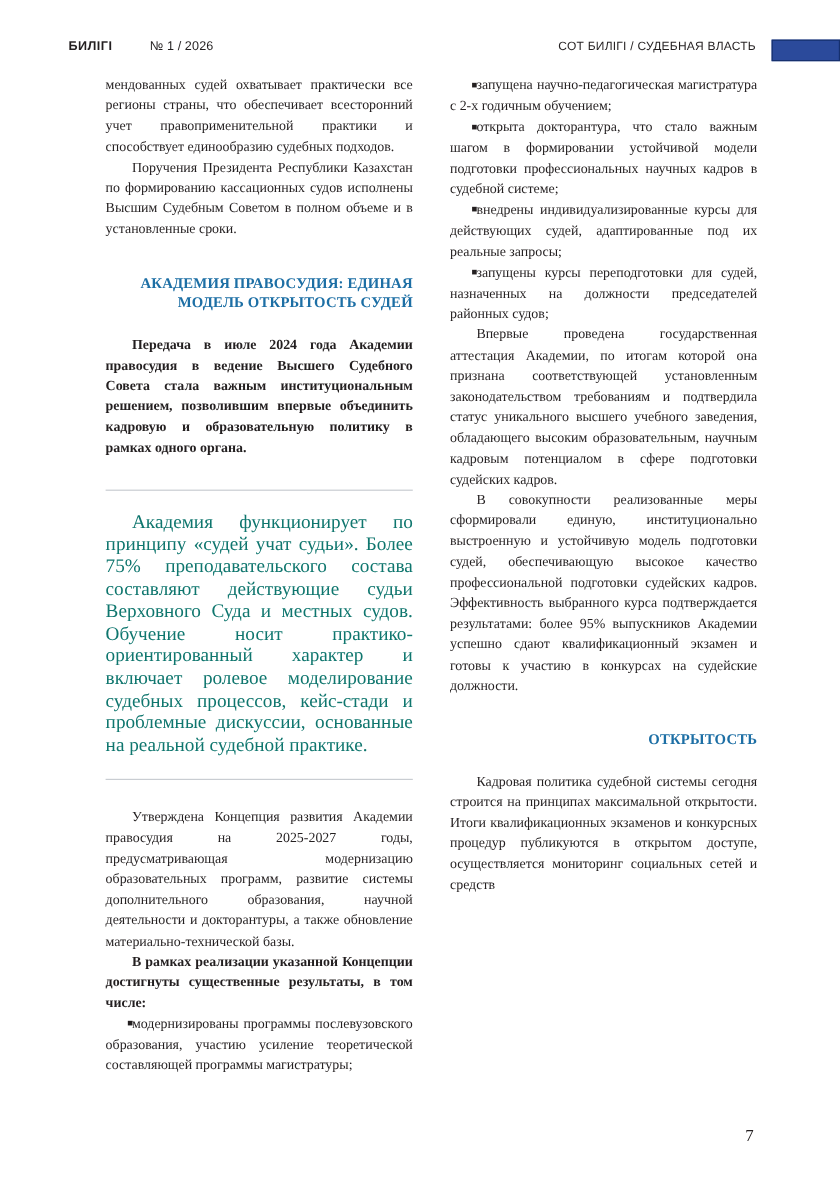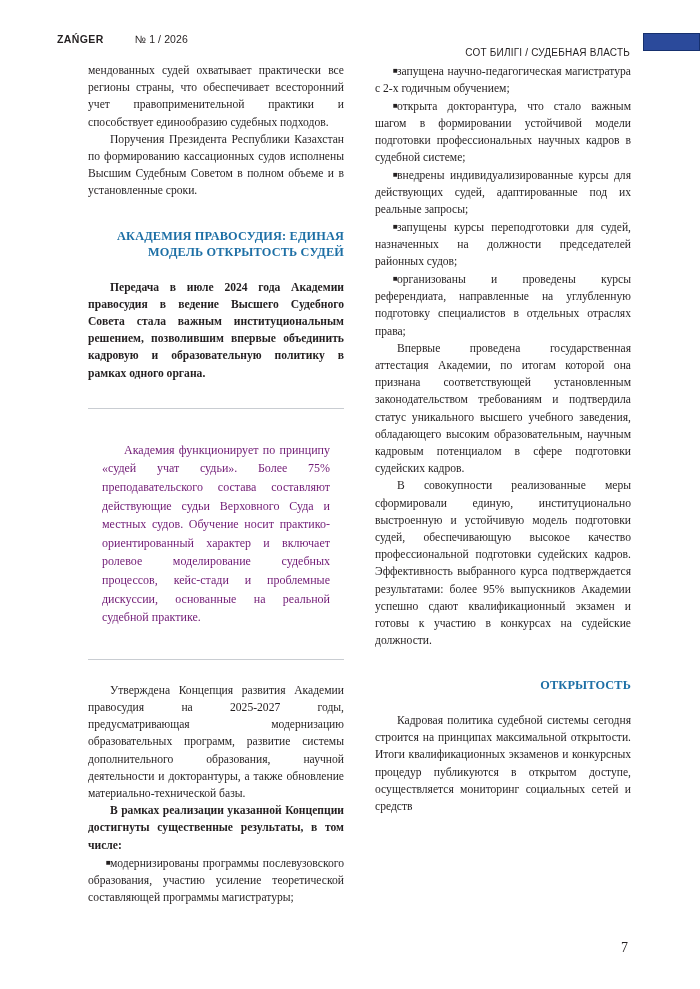--- a/index.html
+++ b/index.html
@@ -43,21 +43,20 @@
     padding-left: 28px;
   }
   .rh-right {
     position: absolute;
     right: 70px;
     top: 34px;
     font-size: 10px;
     letter-spacing: 0.2px;
     white-space: nowrap;
     color: #231f20;
-    margin-top: 13px;
   }
   .rh-swatch {
     position: absolute;
     left: 643px;
     top: 33px;
     width: 57px;
     height: 18px;
     background: #2b4a9b;
     border: 1px solid #16306e;
     box-sizing: border-box;
@@ -114,25 +113,25 @@
   .sh-gap-top  { height: 28px; }
   .sh-gap-bot  { height: 18px; }
 
   
   .rule {
     height: 1px;
     background: #c9cdd2;
     width: 100%;
   }
   .pull {
-    color: #701a75;
-    font-size: 12px;
+    color: #0f766e;
+    font-size: 16px;
     line-height: 18.6px;
     text-align: justify;
-    margin: 14px;
+    margin: 0;
     text-indent: 22px;
   }
   .sp-18 { height: 18px; }
   .sp-22 { height: 22px; }
   .sp-26 { height: 26px; }
 
   
   .folio {
     position: absolute;
     left: 621px;
@@ -140,21 +139,21 @@
     font-size: 14px;
     font-family: "Liberation Serif", "DejaVu Serif", serif;
     color: #231f20;
   }
 </style>
 </head>
 <body>
 
 <div class="running-head">
   <div class="rh-left">
-    <span class="mag">ZAŃGER</span>
+    <span class="mag">БИЛІГІ</span>
     <span class="issue">№ 1 / 2026</span>
   </div>
   <div class="rh-right">СОТ БИЛІГІ / СУДЕБНАЯ ВЛАСТЬ</div>
   <div class="rh-swatch"></div>
 </div>
 
 <div class="page-body">
 
   <div class="col col-left">
 
@@ -190,21 +189,20 @@
   <div class="col col-right">
 
     <p class="bullet"><span class="bullet-mark">■</span><span>запущена научно-педагогическая магистратура с 2-х годичным обучением;</span></p>
 
     <p class="bullet"><span class="bullet-mark">■</span><span>открыта докторантура, что стало важным шагом в формировании устойчивой модели подготовки профессиональных научных кадров в судебной системе;</span></p>
 
     <p class="bullet"><span class="bullet-mark">■</span><span>внедрены индивидуализированные курсы для действующих судей, адаптированные под их реальные запросы;</span></p>
 
     <p class="bullet"><span class="bullet-mark">■</span><span>запущены курсы переподготовки для судей, назначенных на должности председателей районных судов;</span></p>
 
-    <p class="bullet"><span class="bullet-mark">■</span><span>организованы и проведены курсы референдиата, направленные на углубленную подготовку специалистов в отдельных отраслях права;</span></p>
 
 
     <p class="indent">Впервые проведена государственная аттестация Академии, по итогам которой она признана соответствующей установленным законодательством требованиям и подтвердила статус уникального высшего учебного заведения, обладающего высоким образовательным, научным кадровым потенциалом в сфере подготовки судейских кадров.</p>
 
     <p class="indent">В совокупности реализованные меры сформировали единую, институционально выстроенную и устойчивую модель подготовки судей, обеспечивающую высокое качество профессиональной подготовки судейских кадров. Эффективность выбранного курса подтверждается результатами: более 95% выпускников Академии успешно сдают квалификационный экзамен и готовы к участию в конкурсах на судейские должности.</p>
 
     <div class="sh-gap-top"></div>
     <div>
       <div class="section-head">ОТКРЫТОСТЬ</div>
     </div>

